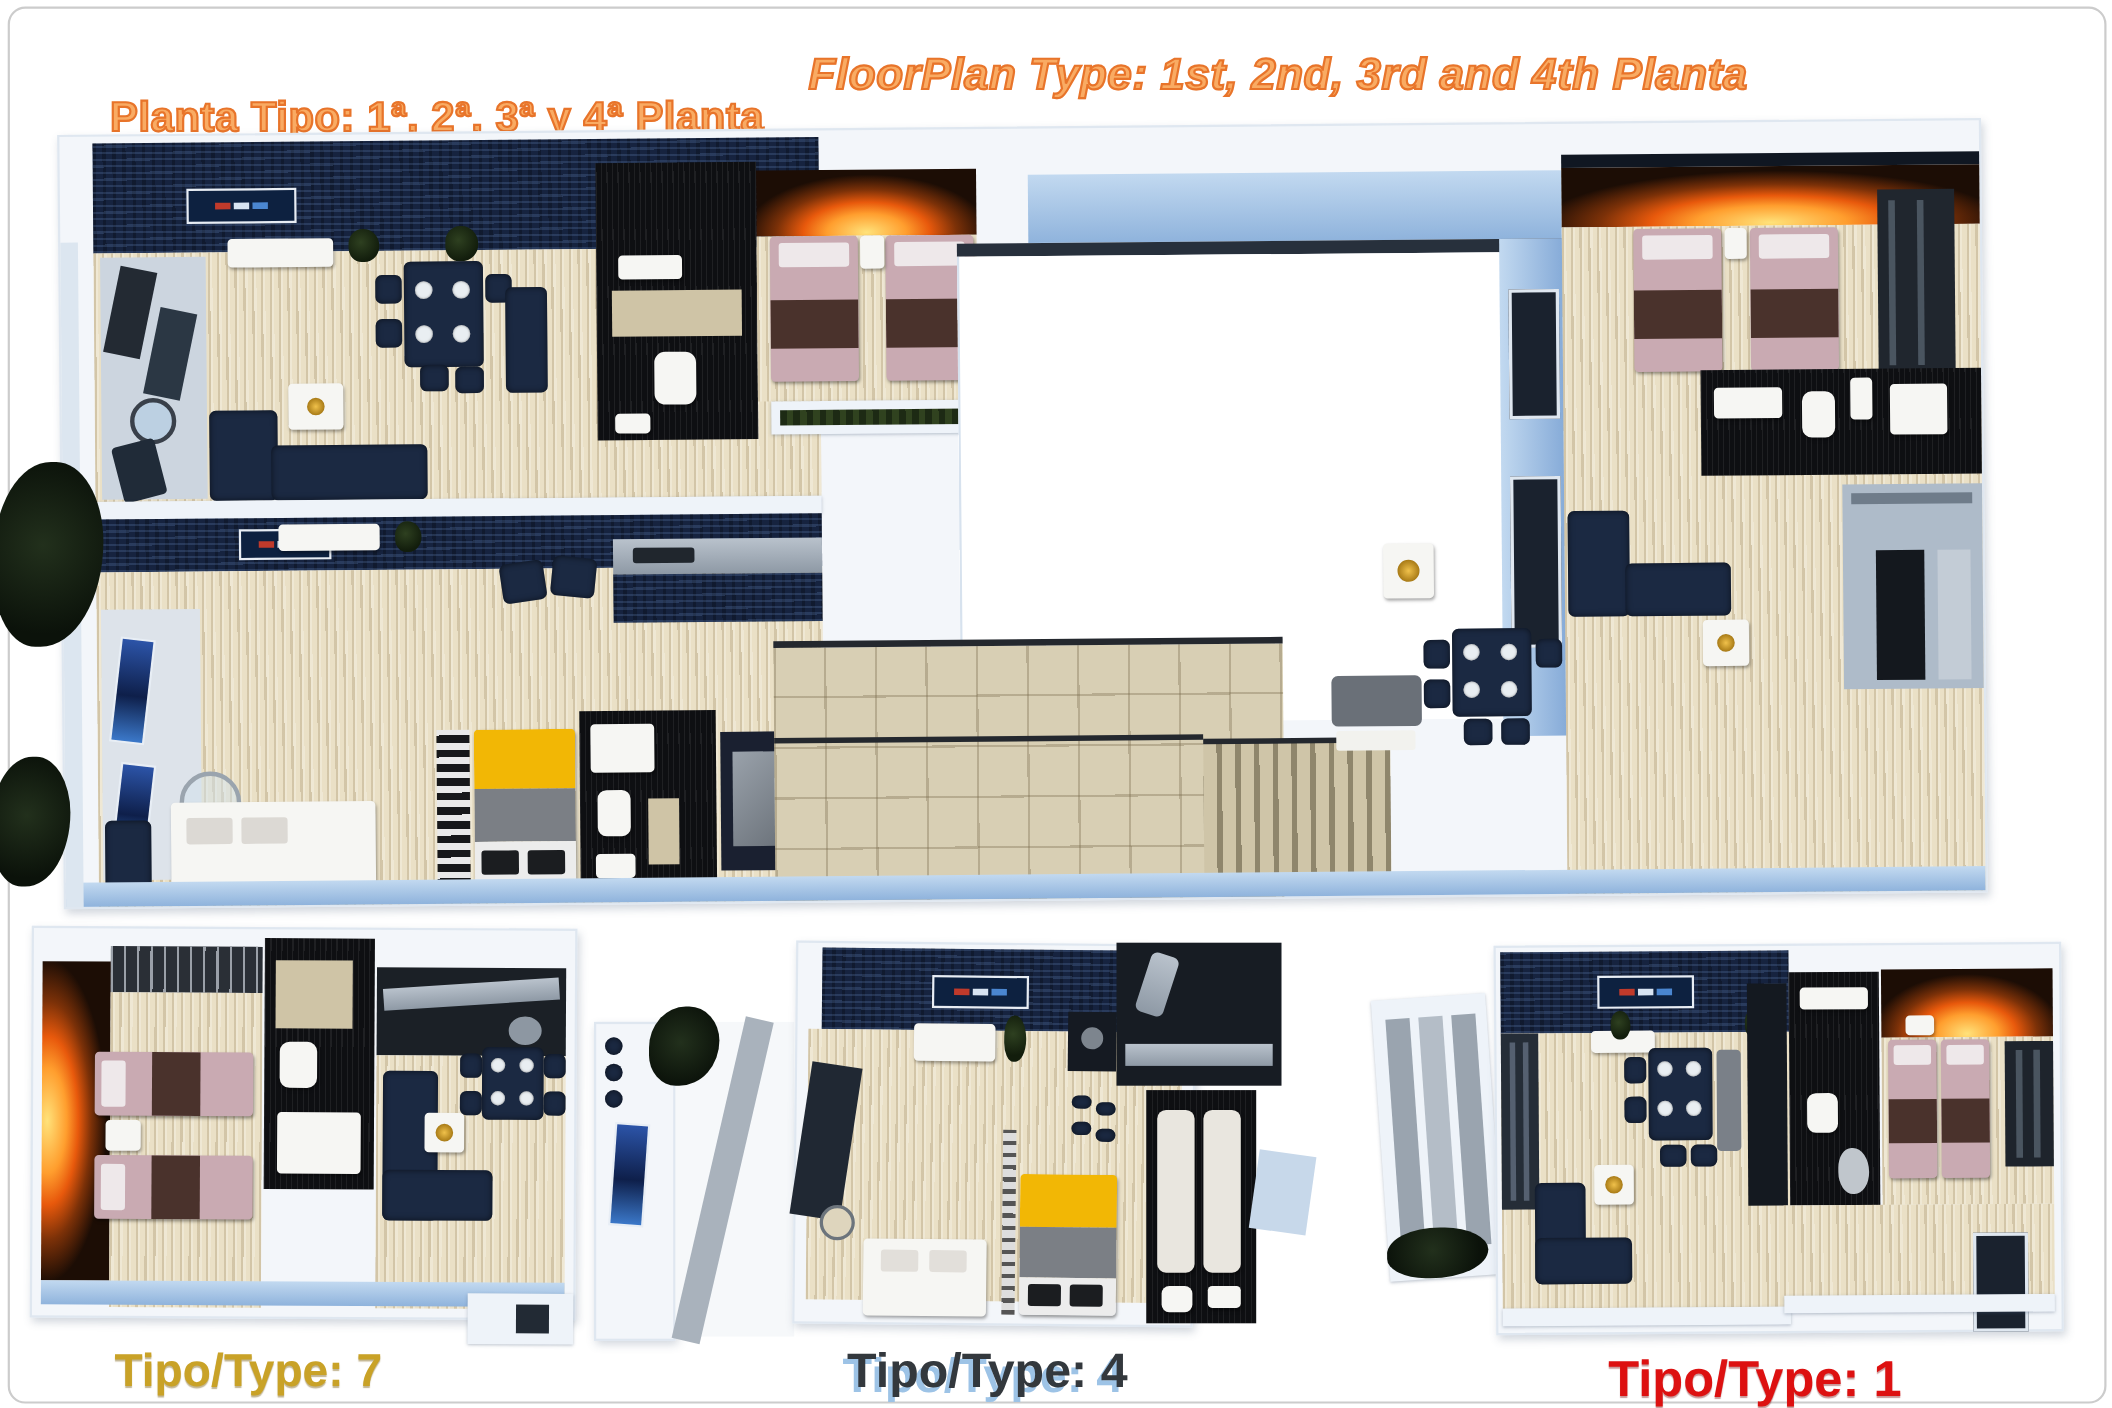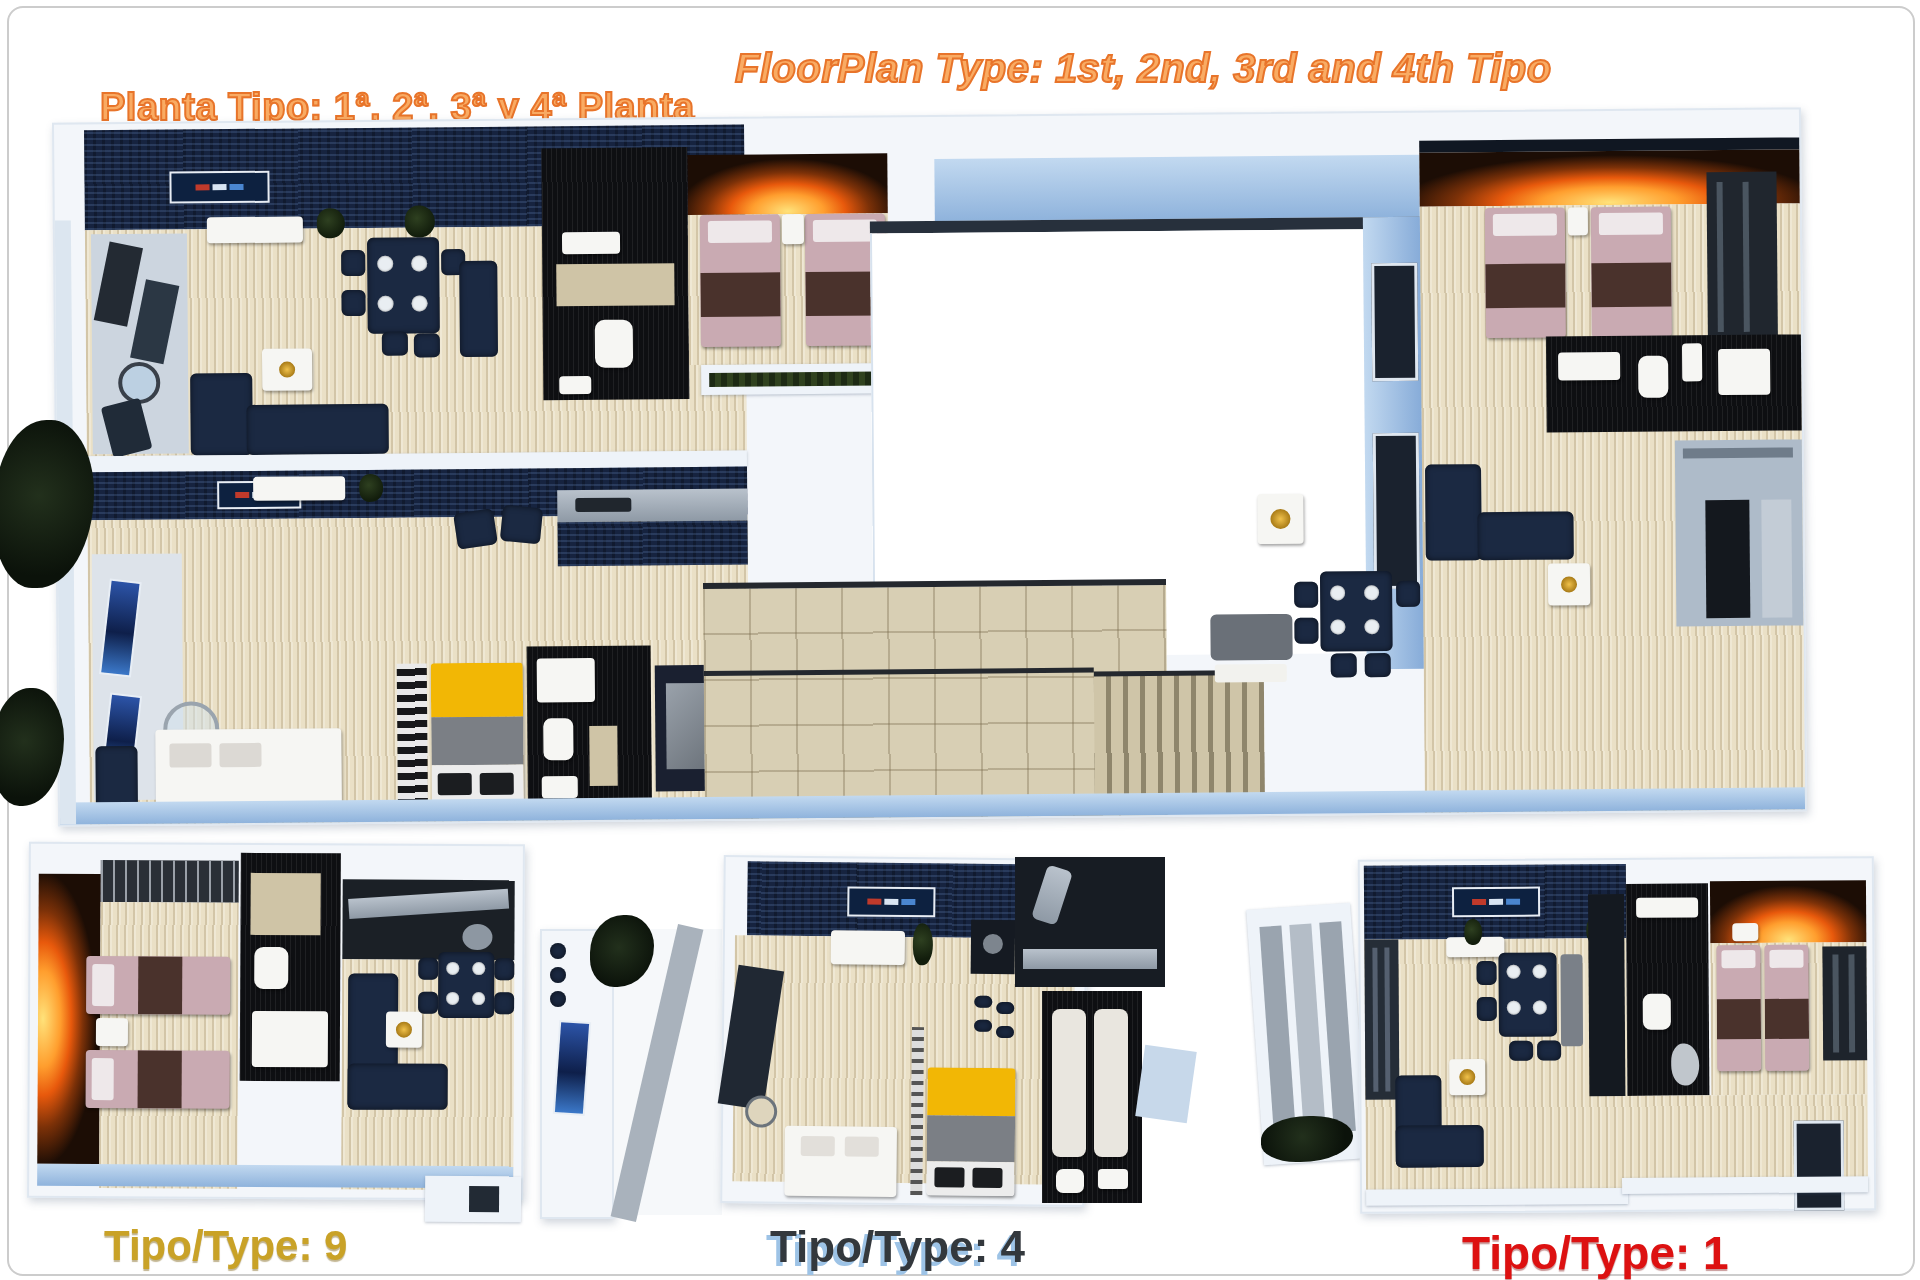--- a/index.html
+++ b/index.html
@@ -53,21 +53,21 @@
   .logo-sign i.b{background:#4a86d0;}
   .hanger-rail{background:#2a2f36;
         background-image:repeating-linear-gradient(90deg,#9aa0a8 0 2px,transparent 2px 12px);}
 </style>
 </head>
 <body>
 
 <div class="abs page-border"></div>
 
 <div class="abs title" style="left:100px;top:60px;margin-top:26px;">Planta Tipo: 1ª, 2ª, 3ª y 4ª Planta</div>
-<div class="abs title en" style="left:735px;top:46px;">FloorPlan Type: 1st, 2nd, 3rd and 4th Tipo</div>
+<div class="abs title en" style="left:735px;top:46px;">FloorPlan Type: 1st, 2nd, 3rd and 4th Planta</div>
 
 <div class="abs wallframe" style="left:55px;top:115px;width:1745px;height:700px;transform:rotate(-0.5deg);">
 
   <div class="abs navy-band" style="left:30px;top:6px;width:660px;height:100px;">
     <div class="abs logo-sign" style="left:85px;top:42px;width:96px;height:28px;">
         <i class="r"></i>
         <i></i>
         <i class="b"></i>
       </div>
   </div>
@@ -400,15 +400,15 @@
       <div class="abs" style="left:10px;top:8px;width:6px;height:98px;background:#4a5560;"></div>
       <div class="abs" style="left:26px;top:8px;width:6px;height:98px;background:#4a5560;"></div>
     </div>
     <div class="abs floor" style="left:260px;top:236px;width:246px;height:84px;"></div>
     <div class="abs window-dark" style="left:432px;top:262px;width:44px;height:84px;"></div>
     <div class="abs whitewall" style="left:4px;top:328px;width:262px;height:16px;"></div>
     <div class="abs whitewall" style="left:260px;top:318px;width:246px;height:16px;"></div>
   </div>
 </div>
 
-<div class="abs plan-label" style="left:104px;top:1222px;color:#c9a227;text-shadow:0 2px 1px rgba(120,90,10,.45);font-size:42px;">Tipo/Type: 9</div>
+<div class="abs plan-label" style="left:104px;top:1222px;color:#c9a227;text-shadow:0 2px 1px rgba(120,90,10,.45);font-size:42px;">Tipo/Type: 7</div>
 <div class="abs plan-label" style="left:770px;top:1222px;color:#33383d;text-shadow:-4px 4px 0 #9dc3e6;font-size:44px;">Tipo/Type: 4</div>
 <div class="abs plan-label" style="left:1462px;top:1226px;color:#dd1111;font-weight:800;font-size:46px;text-shadow:0 2px 1px rgba(120,0,0,.4);">Tipo/Type: 1</div>
 
 </body></html>

